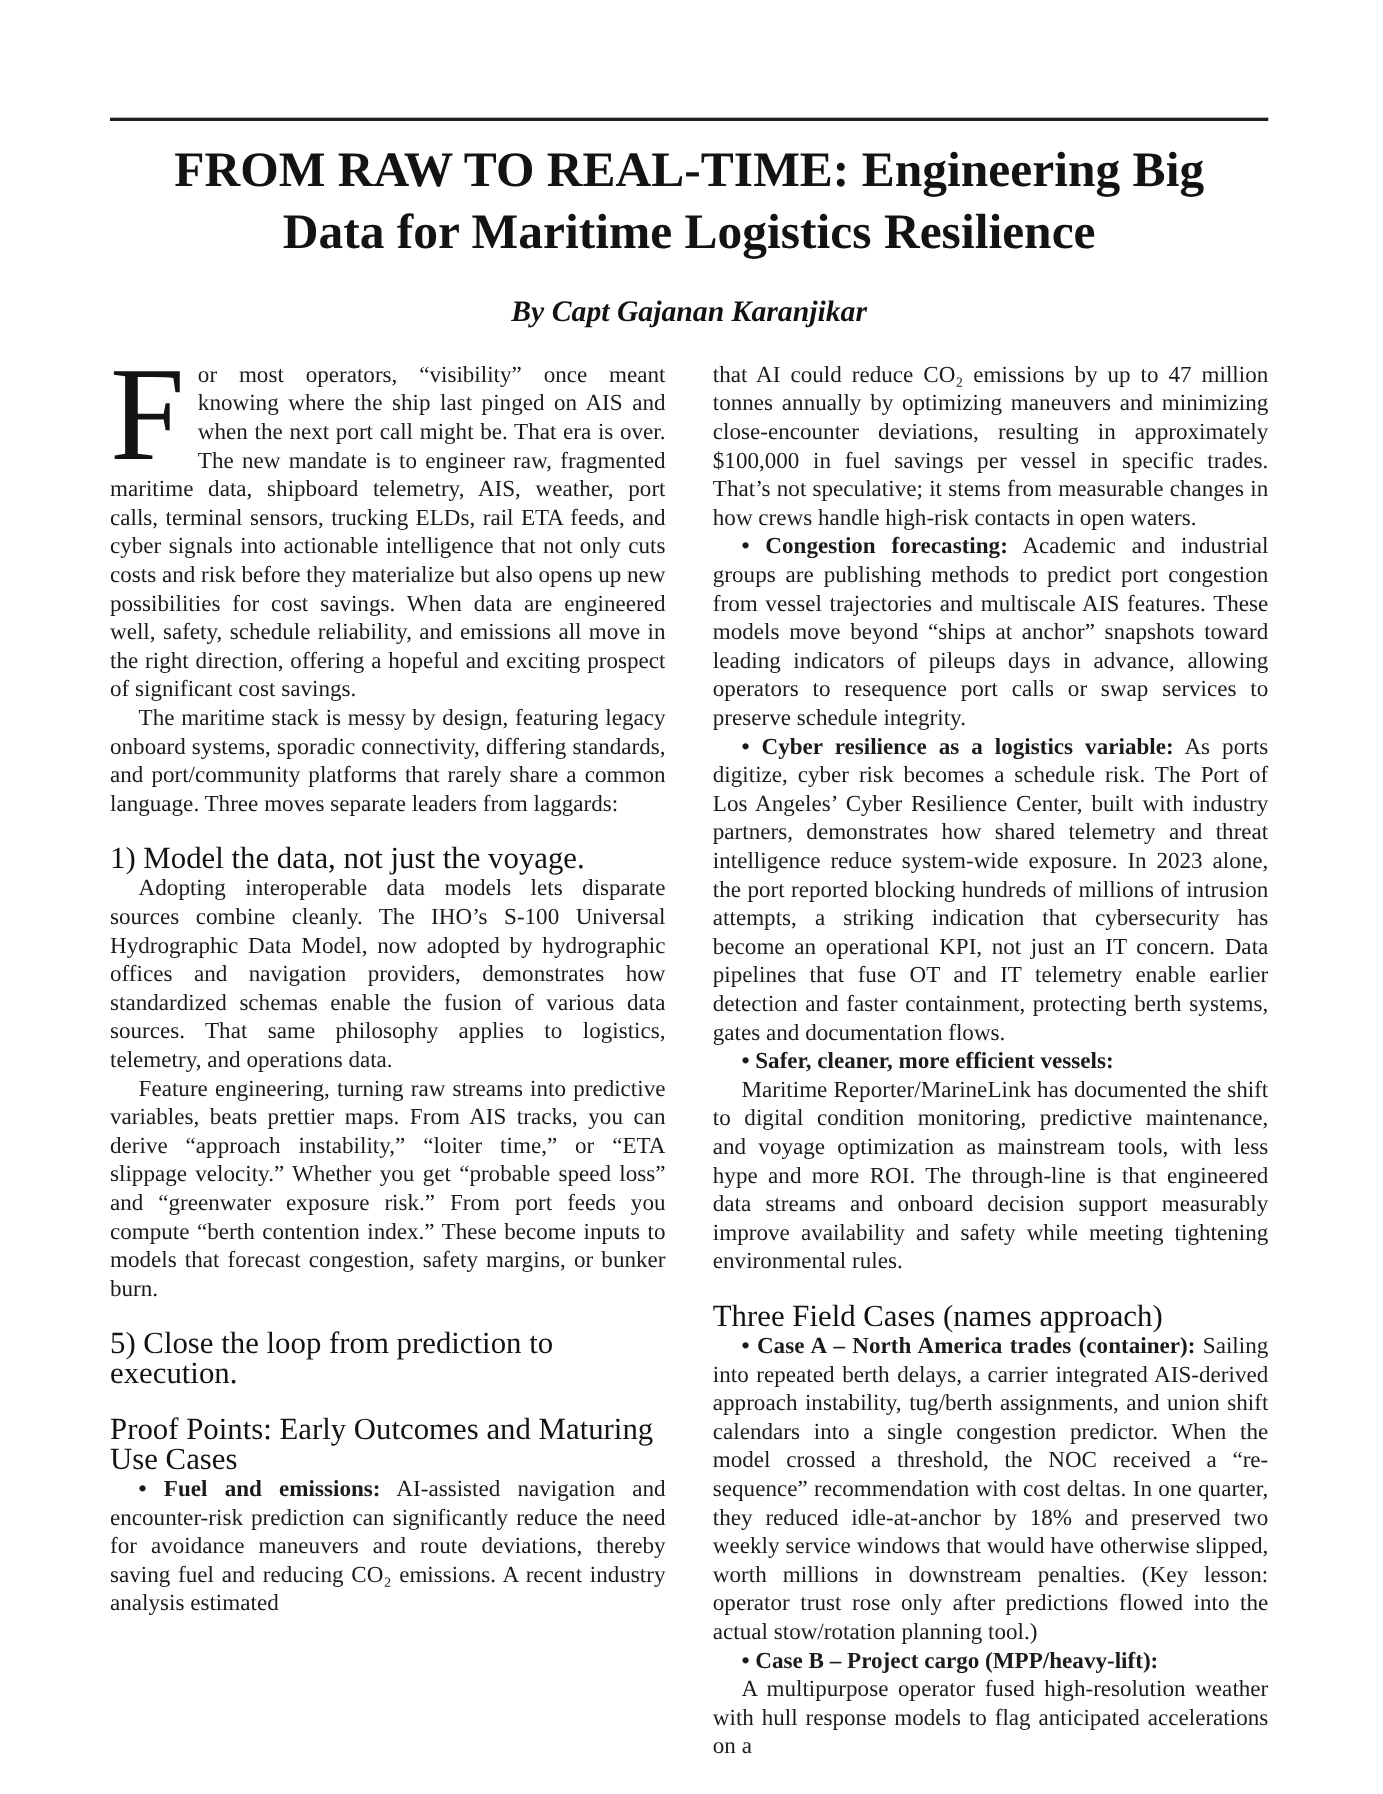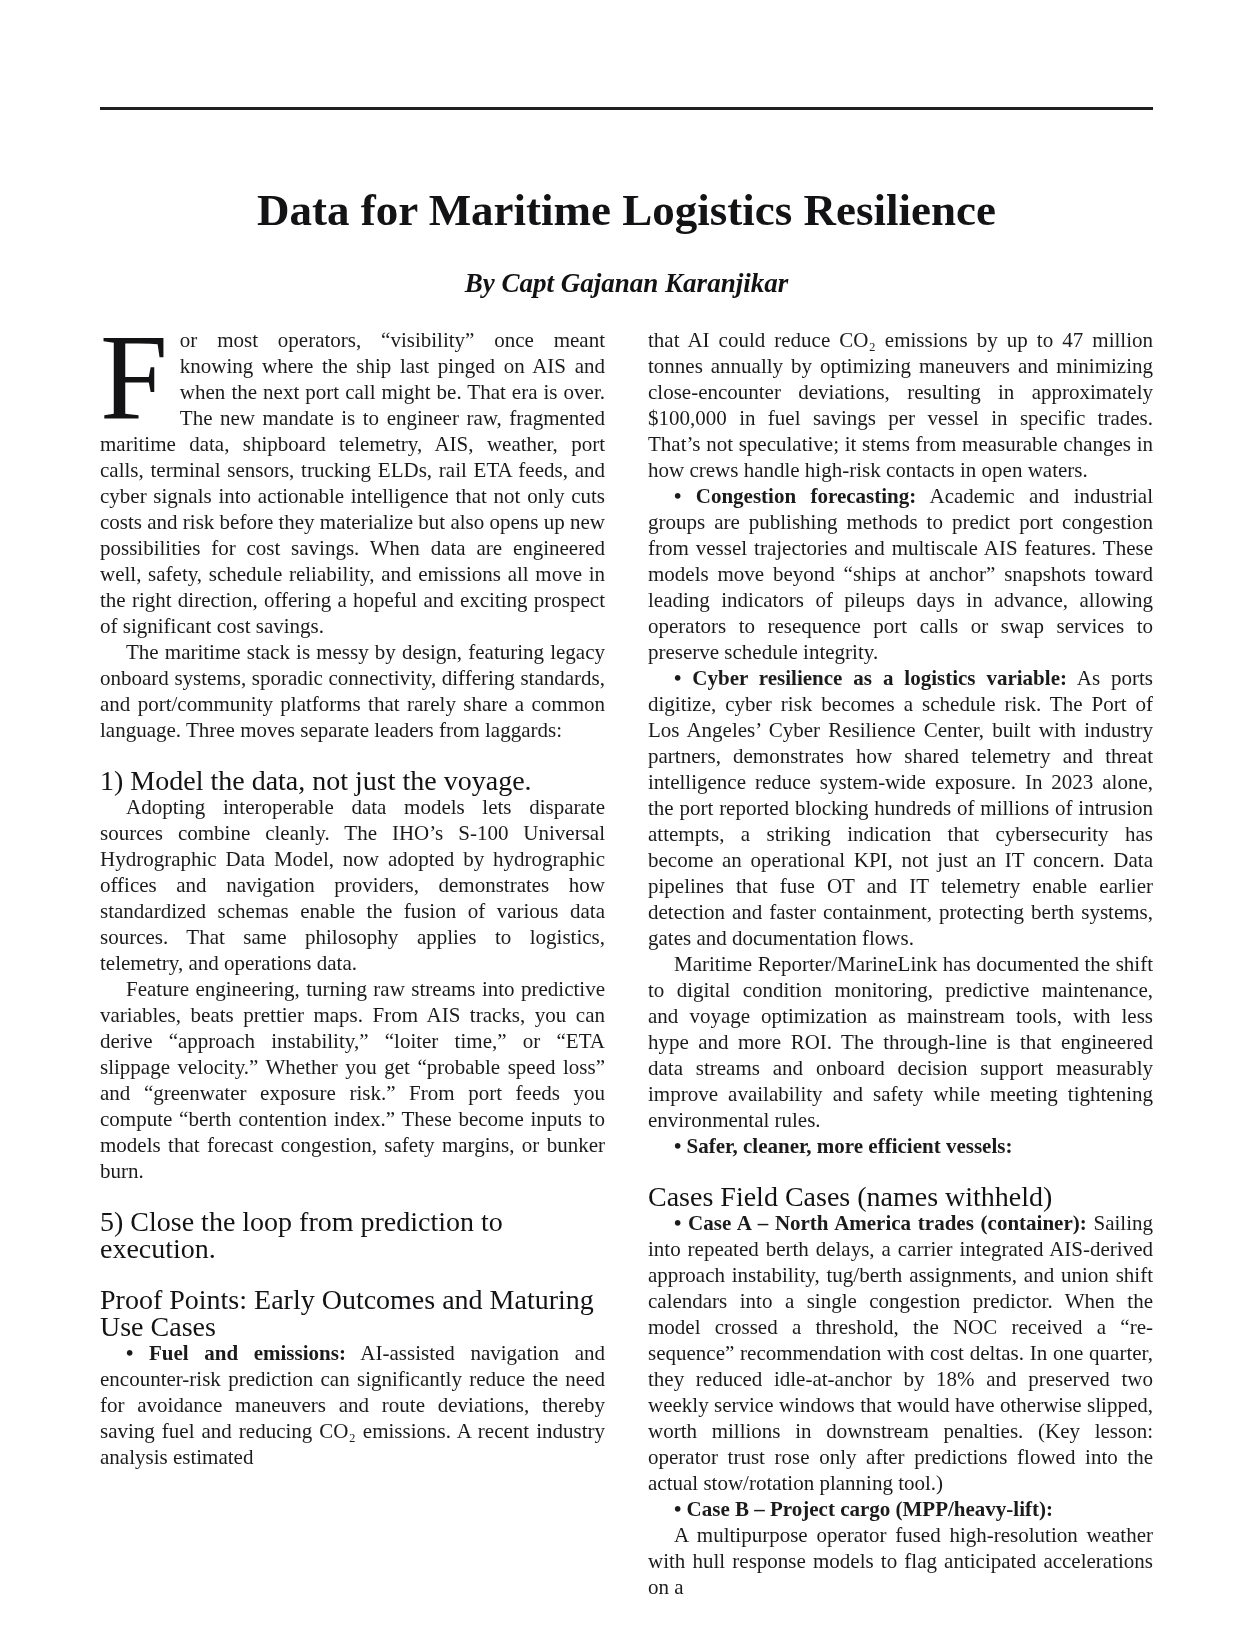--- a/index.html
+++ b/index.html
@@ -90,43 +90,43 @@
 </style>
 </head>
 <body>
 
 <div class="page">
 
   <hr class="top-rule">
 
 
   <h1 class="title">
-    <br>
+    <span>FROM RAW TO REAL-TIME: Engineering Big</span><br>
     <span>Data for Maritime Logistics Resilience</span>
   </h1>
 
   <div class="byline">By Capt Gajanan Karanjikar</div>
 
   <div class="columns">
     <div class="column">
         <p class="para"><span class="dropcap">F</span>or most operators, “visibility” once meant knowing where the ship last pinged on AIS and when the next port call might be. That era is over. The new mandate is to engineer raw, fragmented maritime data, shipboard telemetry, AIS, weather, port calls, terminal sensors, trucking ELDs, rail ETA feeds, and cyber signals into actionable intelligence that not only cuts costs and risk before they materialize but also opens up new possibilities for cost savings. When data are engineered well, safety, schedule reliability, and emissions all move in the right direction, offering a hopeful and exciting prospect of significant cost savings.</p>
         <p class="para indent">The maritime stack is messy by design, featuring legacy onboard systems, sporadic connectivity, differing standards, and port/community platforms that rarely share a common language. Three moves separate leaders from laggards:</p>
         <h3 class="section-heading">1) Model the data, not just the voyage.</h3>
         <p class="para indent">Adopting interoperable data models lets disparate sources combine cleanly. The IHO’s S-100 Universal Hydrographic Data Model, now adopted by hydrographic offices and navigation providers, demonstrates how standardized schemas enable the fusion of various data sources. That same philosophy applies to logistics, telemetry, and operations data.</p>
         <p class="para indent">Feature engineering, turning raw streams into predictive variables, beats prettier maps. From AIS tracks, you can derive “approach instability,” “loiter time,” or “ETA slippage velocity.” Whether you get “probable speed loss” and “greenwater exposure risk.” From port feeds you compute “berth contention index.” These become inputs to models that forecast congestion, safety margins, or bunker burn.</p>
         <h3 class="section-heading">5) Close the loop from prediction to execution.</h3>
         <h3 class="section-heading">Proof Points: Early Outcomes and Maturing Use Cases</h3>
         <p class="para indent"><strong>• Fuel and emissions:</strong> AI-assisted navigation and encounter-risk prediction can significantly reduce the need for avoidance maneuvers and route deviations, thereby saving fuel and reducing CO₂ emissions. A recent industry analysis estimated</p>
       </div>
     <div class="column">
         <p class="para">that AI could reduce CO₂ emissions by up to 47 million tonnes annually by optimizing maneuvers and minimizing close-encounter deviations, resulting in approximately $100,000 in fuel savings per vessel in specific trades. That’s not speculative; it stems from measurable changes in how crews handle high-risk contacts in open waters.</p>
         <p class="para indent"><strong>• Congestion forecasting:</strong> Academic and industrial groups are publishing methods to predict port congestion from vessel trajectories and multiscale AIS features. These models move beyond “ships at anchor” snapshots toward leading indicators of pileups days in advance, allowing operators to resequence port calls or swap services to preserve schedule integrity.</p>
         <p class="para indent"><strong>• Cyber resilience as a logistics variable:</strong> As ports digitize, cyber risk becomes a schedule risk. The Port of Los Angeles’ Cyber Resilience Center, built with industry partners, demonstrates how shared telemetry and threat intelligence reduce system-wide exposure. In 2023 alone, the port reported blocking hundreds of millions of intrusion attempts, a striking indication that cybersecurity has become an operational KPI, not just an IT concern. Data pipelines that fuse OT and IT telemetry enable earlier detection and faster containment, protecting berth systems, gates and documentation flows.</p>
+        <p class="para indent"><strong>• Safer, cleaner, more efficient vessels:</strong></p>
         <p class="para indent">Maritime Reporter/MarineLink has documented the shift to digital condition monitoring, predictive maintenance, and voyage optimization as mainstream tools, with less hype and more ROI. The through-line is that engineered data streams and onboard decision support measurably improve availability and safety while meeting tightening environmental rules.</p>
-        <p class="para indent"><strong>• Safer, cleaner, more efficient vessels:</strong></p>
-        <h3 class="section-heading">Cases Field Cases (names withheld)</h3>
+        <h3 class="section-heading">Three Field Cases (names approach)</h3>
         <p class="para indent"><strong>• Case A – North America trades (container):</strong> Sailing into repeated berth delays, a carrier integrated AIS-derived approach instability, tug/berth assignments, and union shift calendars into a single congestion predictor. When the model crossed a threshold, the NOC received a “re-sequence” recommendation with cost deltas. In one quarter, they reduced idle-at-anchor by 18% and preserved two weekly service windows that would have otherwise slipped, worth millions in downstream penalties. (Key lesson: operator trust rose only after predictions flowed into the actual stow/rotation planning tool.)</p>
         <p class="para indent"><strong>• Case B – Project cargo (MPP/heavy-lift):</strong></p>
         <p class="para indent">A multipurpose operator fused high-resolution weather with hull response models to flag anticipated accelerations on a</p>
       </div>
   </div>
 
 </div>
 
 </body></html>

